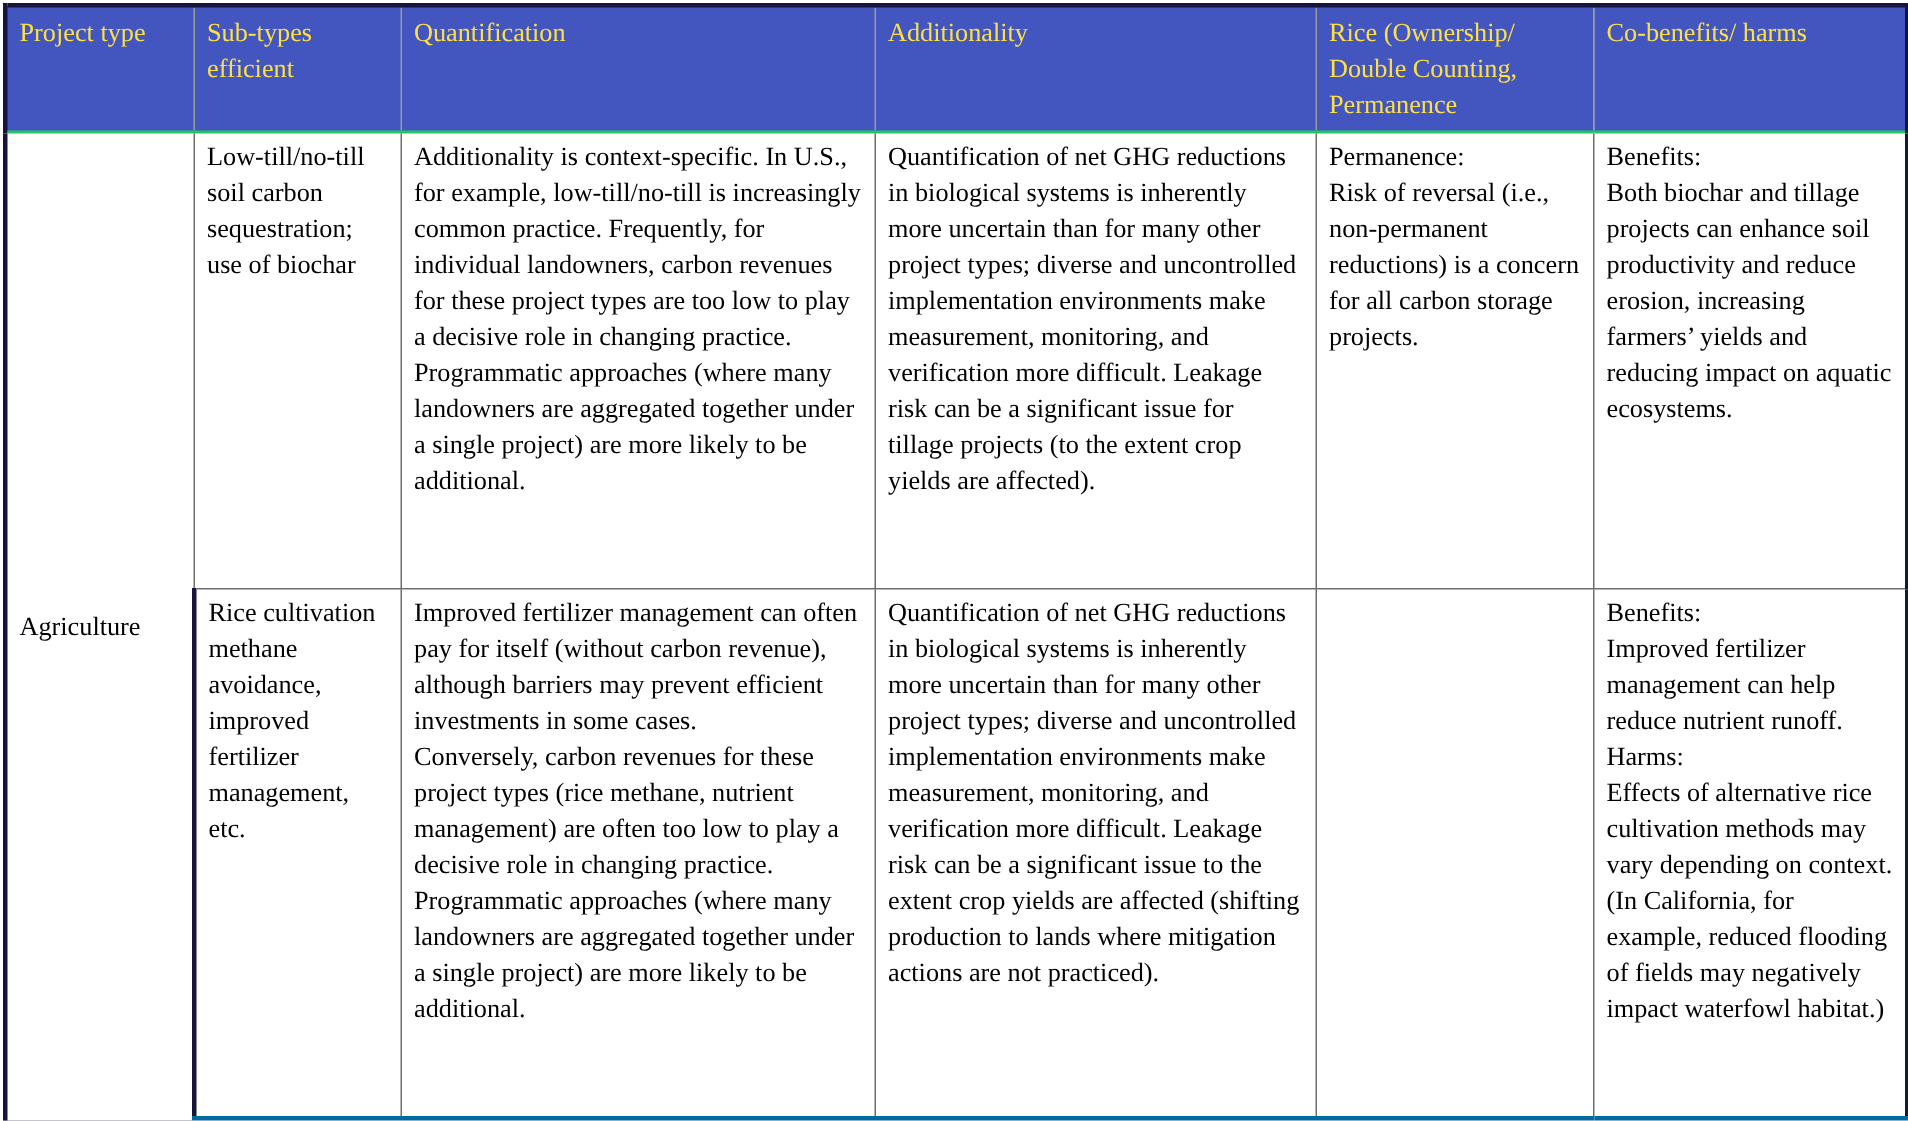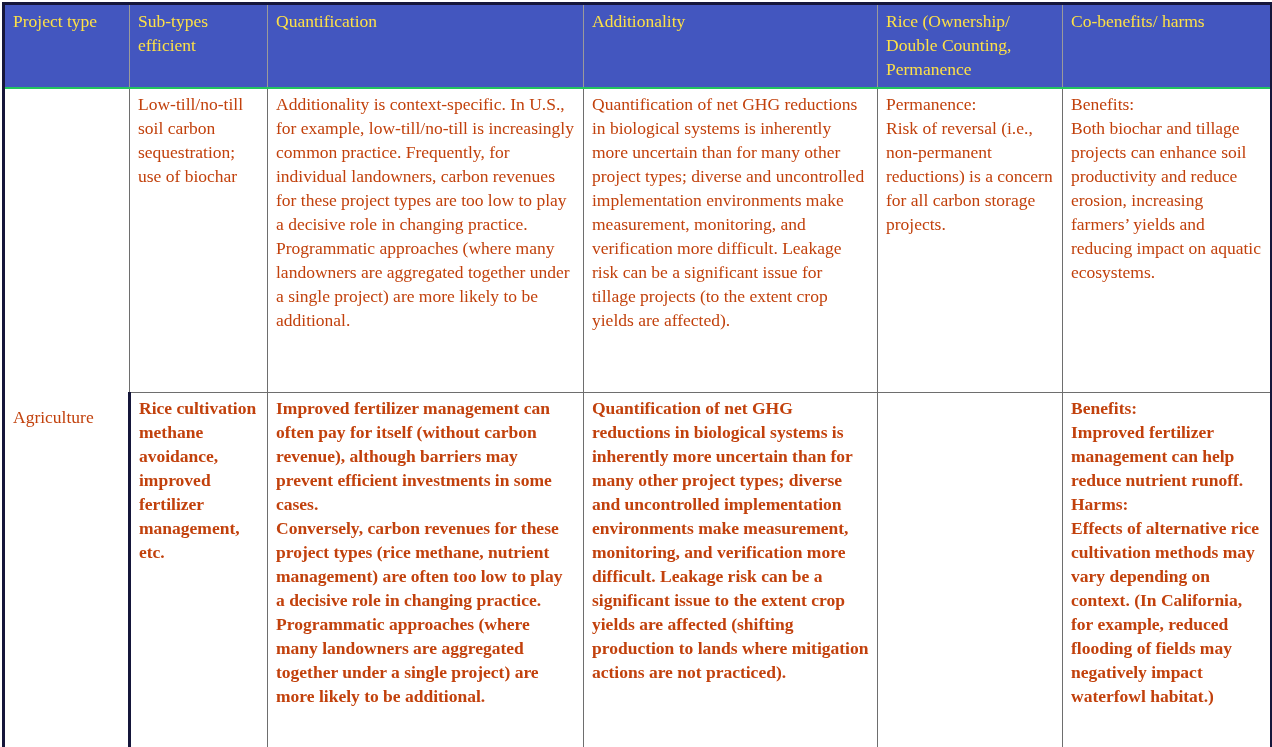--- a/index.html
+++ b/index.html
@@ -32,40 +32,40 @@
     line-height: 24px;
     text-align: left;
     vertical-align: top;
     padding: 4px 8px 6px 8px;
     border-left: 1px solid #9a9a9a;
     border-right: 1px solid #9a9a9a;
     border-bottom: 2px solid #22c55e;
     white-space: pre-line;
   }
   tbody td {
-    color: #c2410c;
+    color: #000000;
     font-size: 17.5px;
     line-height: 24px;
     vertical-align: top;
     text-align: left;
     padding: 3px 8px 4px 8px;
     border: 1px solid #6e6e6e;
     white-space: pre-line;
     overflow: hidden;
   }
   tbody td.proj-cell {
     vertical-align: middle;
     border-bottom: 3px solid #15163a;
     margin-top: 20px;
   }
   thead tr { height: 78px; }
   tr.row-1 { height: 304px; }
   tr.row-2 { height: 356px; }
   
-  tbody tr:last-child td { border-bottom: 3px solid #0369a1; font-weight: bold; }
+  tbody tr:last-child td { border-bottom: 8px solid #0369a1; }
   tbody td:first-child, thead th:first-child { border-left: 3px solid #15163a; }
   tbody td:last-child, thead th:last-child { border-right: 3px solid #15163a; }
 </style>
 </head>
 <body>
 
 <div class="table-wrap">
   <table class="matrix">
     <colgroup>
       <col style="width:126px">

